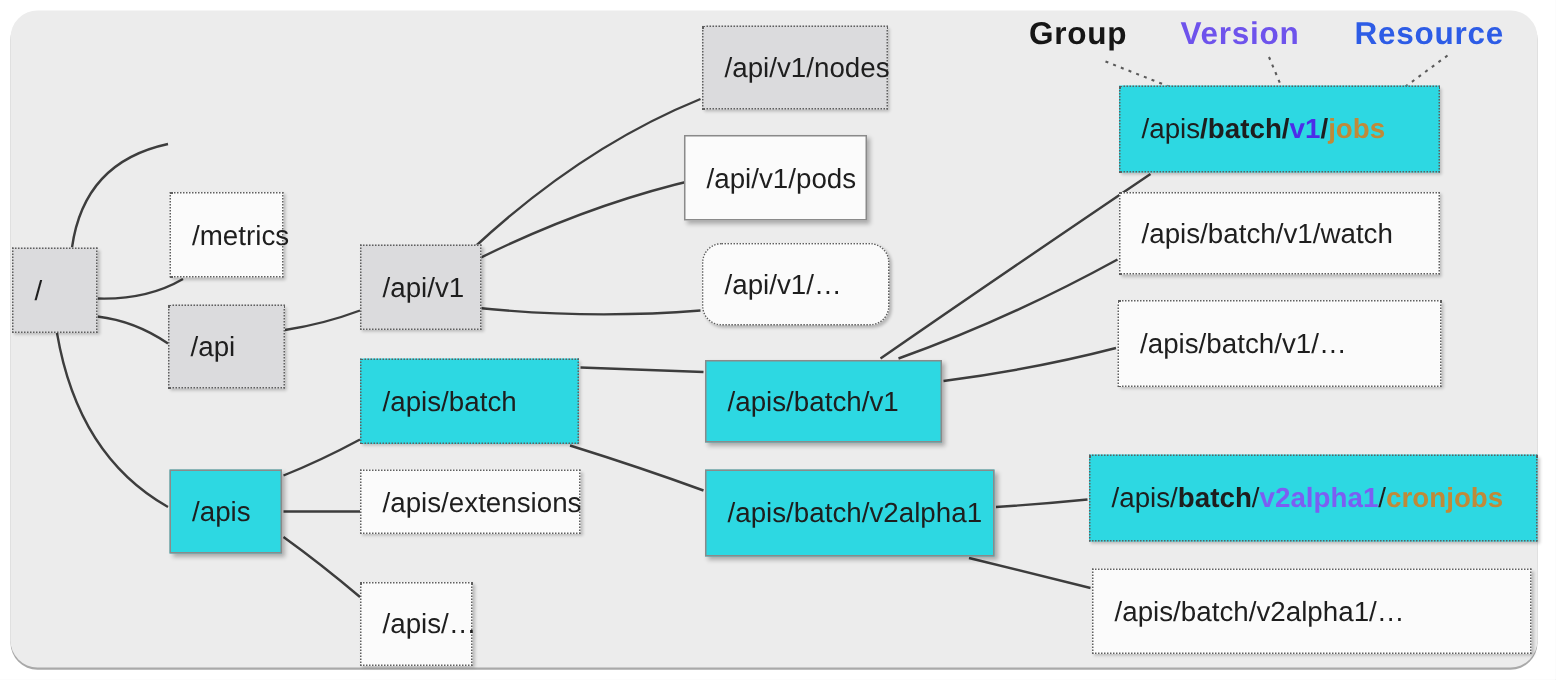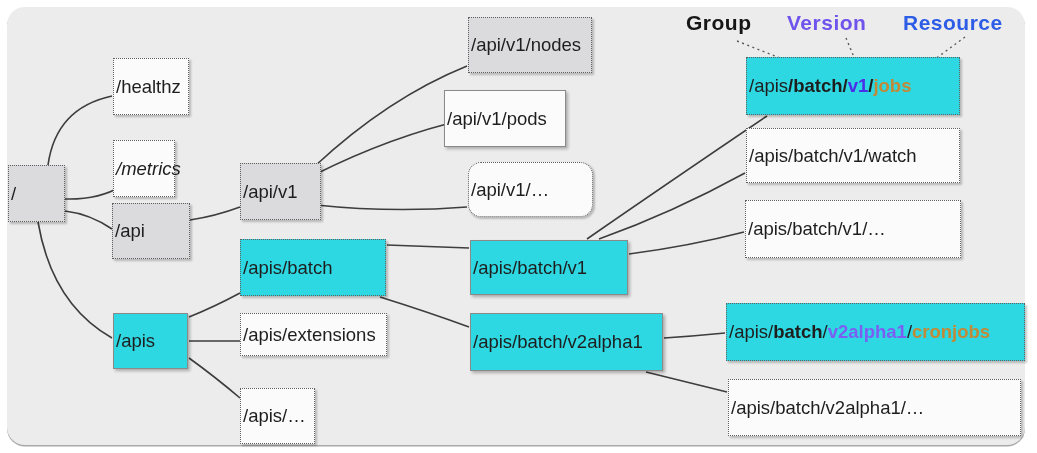--- a/index.html
+++ b/index.html
@@ -4,21 +4,21 @@
 <style>
   html,body{margin:0;padding:0;background:#ffffff;}
   #stage{position:relative;width:1037px;height:453px;background:#ffffff;
          font-family:"Liberation Sans",sans-serif;overflow:hidden;}
   #panel{position:absolute;left:7px;top:7px;width:1018px;height:438px;
          background:var(--panel_bg);border-radius:18px;box-shadow:0 1.5px 0 #a9a9a9;}
   #edges{position:absolute;left:0;top:0;}
   .edge{fill:none;stroke:var(--line);stroke-width:1.6;}
   .larrow{fill:none;stroke:#5a5a5a;stroke-width:1.4;stroke-dasharray:2 3.5;}
   .node{position:absolute;box-sizing:border-box;display:flex;align-items:center;
-        padding-left:2px;font-size:18.5px;color:#1e1e1e;white-space:pre;
+        padding-left:14px;font-size:18.5px;color:#1e1e1e;white-space:pre;
         box-shadow:1.5px 1.5px 2px rgba(0,0,0,.22);text-align:center;}
   .dotted{border:1.6px dotted #5f5f5f;}
   .solid{border:1px solid #8a8a8a;box-shadow:2px 2px 3px rgba(0,0,0,.28);}
   .gray{background:var(--gray_fill);}
   .white{background:var(--white_fill);}
   .cyan{background:var(--cyan);}
   .b{font-weight:bold;}
   .ver1{color:var(--purple_v1);font-weight:bold;}
   .ver2{color:var(--purple_v2);font-weight:bold;}
   .res{color:var(--orange);font-weight:bold;}
@@ -61,36 +61,33 @@
     <path class="larrow" marker-end="url(#ah)" d="M 965 37 L 919 71"></path>
   </svg>
 
   <div class="legend group" style="left:686px;top:11px;">Group</div>
   <div class="legend version" style="left:787px;top:11px;">Version</div>
   <div class="legend resource" style="left:903px;top:11px;">Resource</div>
 
   <div class="node dotted gray" style="left:8px;top:165px;width:57px;height:57px;">
     <span>/</span>
   </div>
-  <div class="node dotted white" style="left:113px;top:58px;width:76px;height:57px;">
-    <span>/healthz</span>
-  </div>
-  <div class="node dotted white" style="left:113px;top:140px;width:62px;height:57px;font-style:italic;">
+  <div class="node dotted white" style="left:113px;top:128px;width:76px;height:57px;">
     <span>/metrics</span>
   </div>
   <div class="node dotted gray" style="left:112px;top:203px;width:78px;height:56px;">
     <span>/api</span>
   </div>
   <div class="node dotted gray" style="left:240px;top:163px;width:81px;height:57px;">
     <span>/api/v1</span>
   </div>
   <div class="node dotted gray" style="left:468px;top:17px;width:124px;height:56px;">
     <span>/api/v1/nodes</span>
   </div>
-  <div class="node solid white" style="left:444px;top:90px;width:122px;height:57px;">
+  <div class="node solid white" style="left:456px;top:90px;width:122px;height:57px;">
     <span>/api/v1/pods</span>
   </div>
   <div class="node dotted white" style="left:468px;top:162px;width:125px;height:55px;border-radius:13px;">
     <span>/api/v1/…</span>
   </div>
   <div class="node dotted cyan" style="left:240px;top:239px;width:146px;height:57px;">
     <span>/apis/batch</span>
   </div>
   <div class="node solid cyan" style="left:113px;top:313px;width:75px;height:56px;">
     <span>/apis</span>

